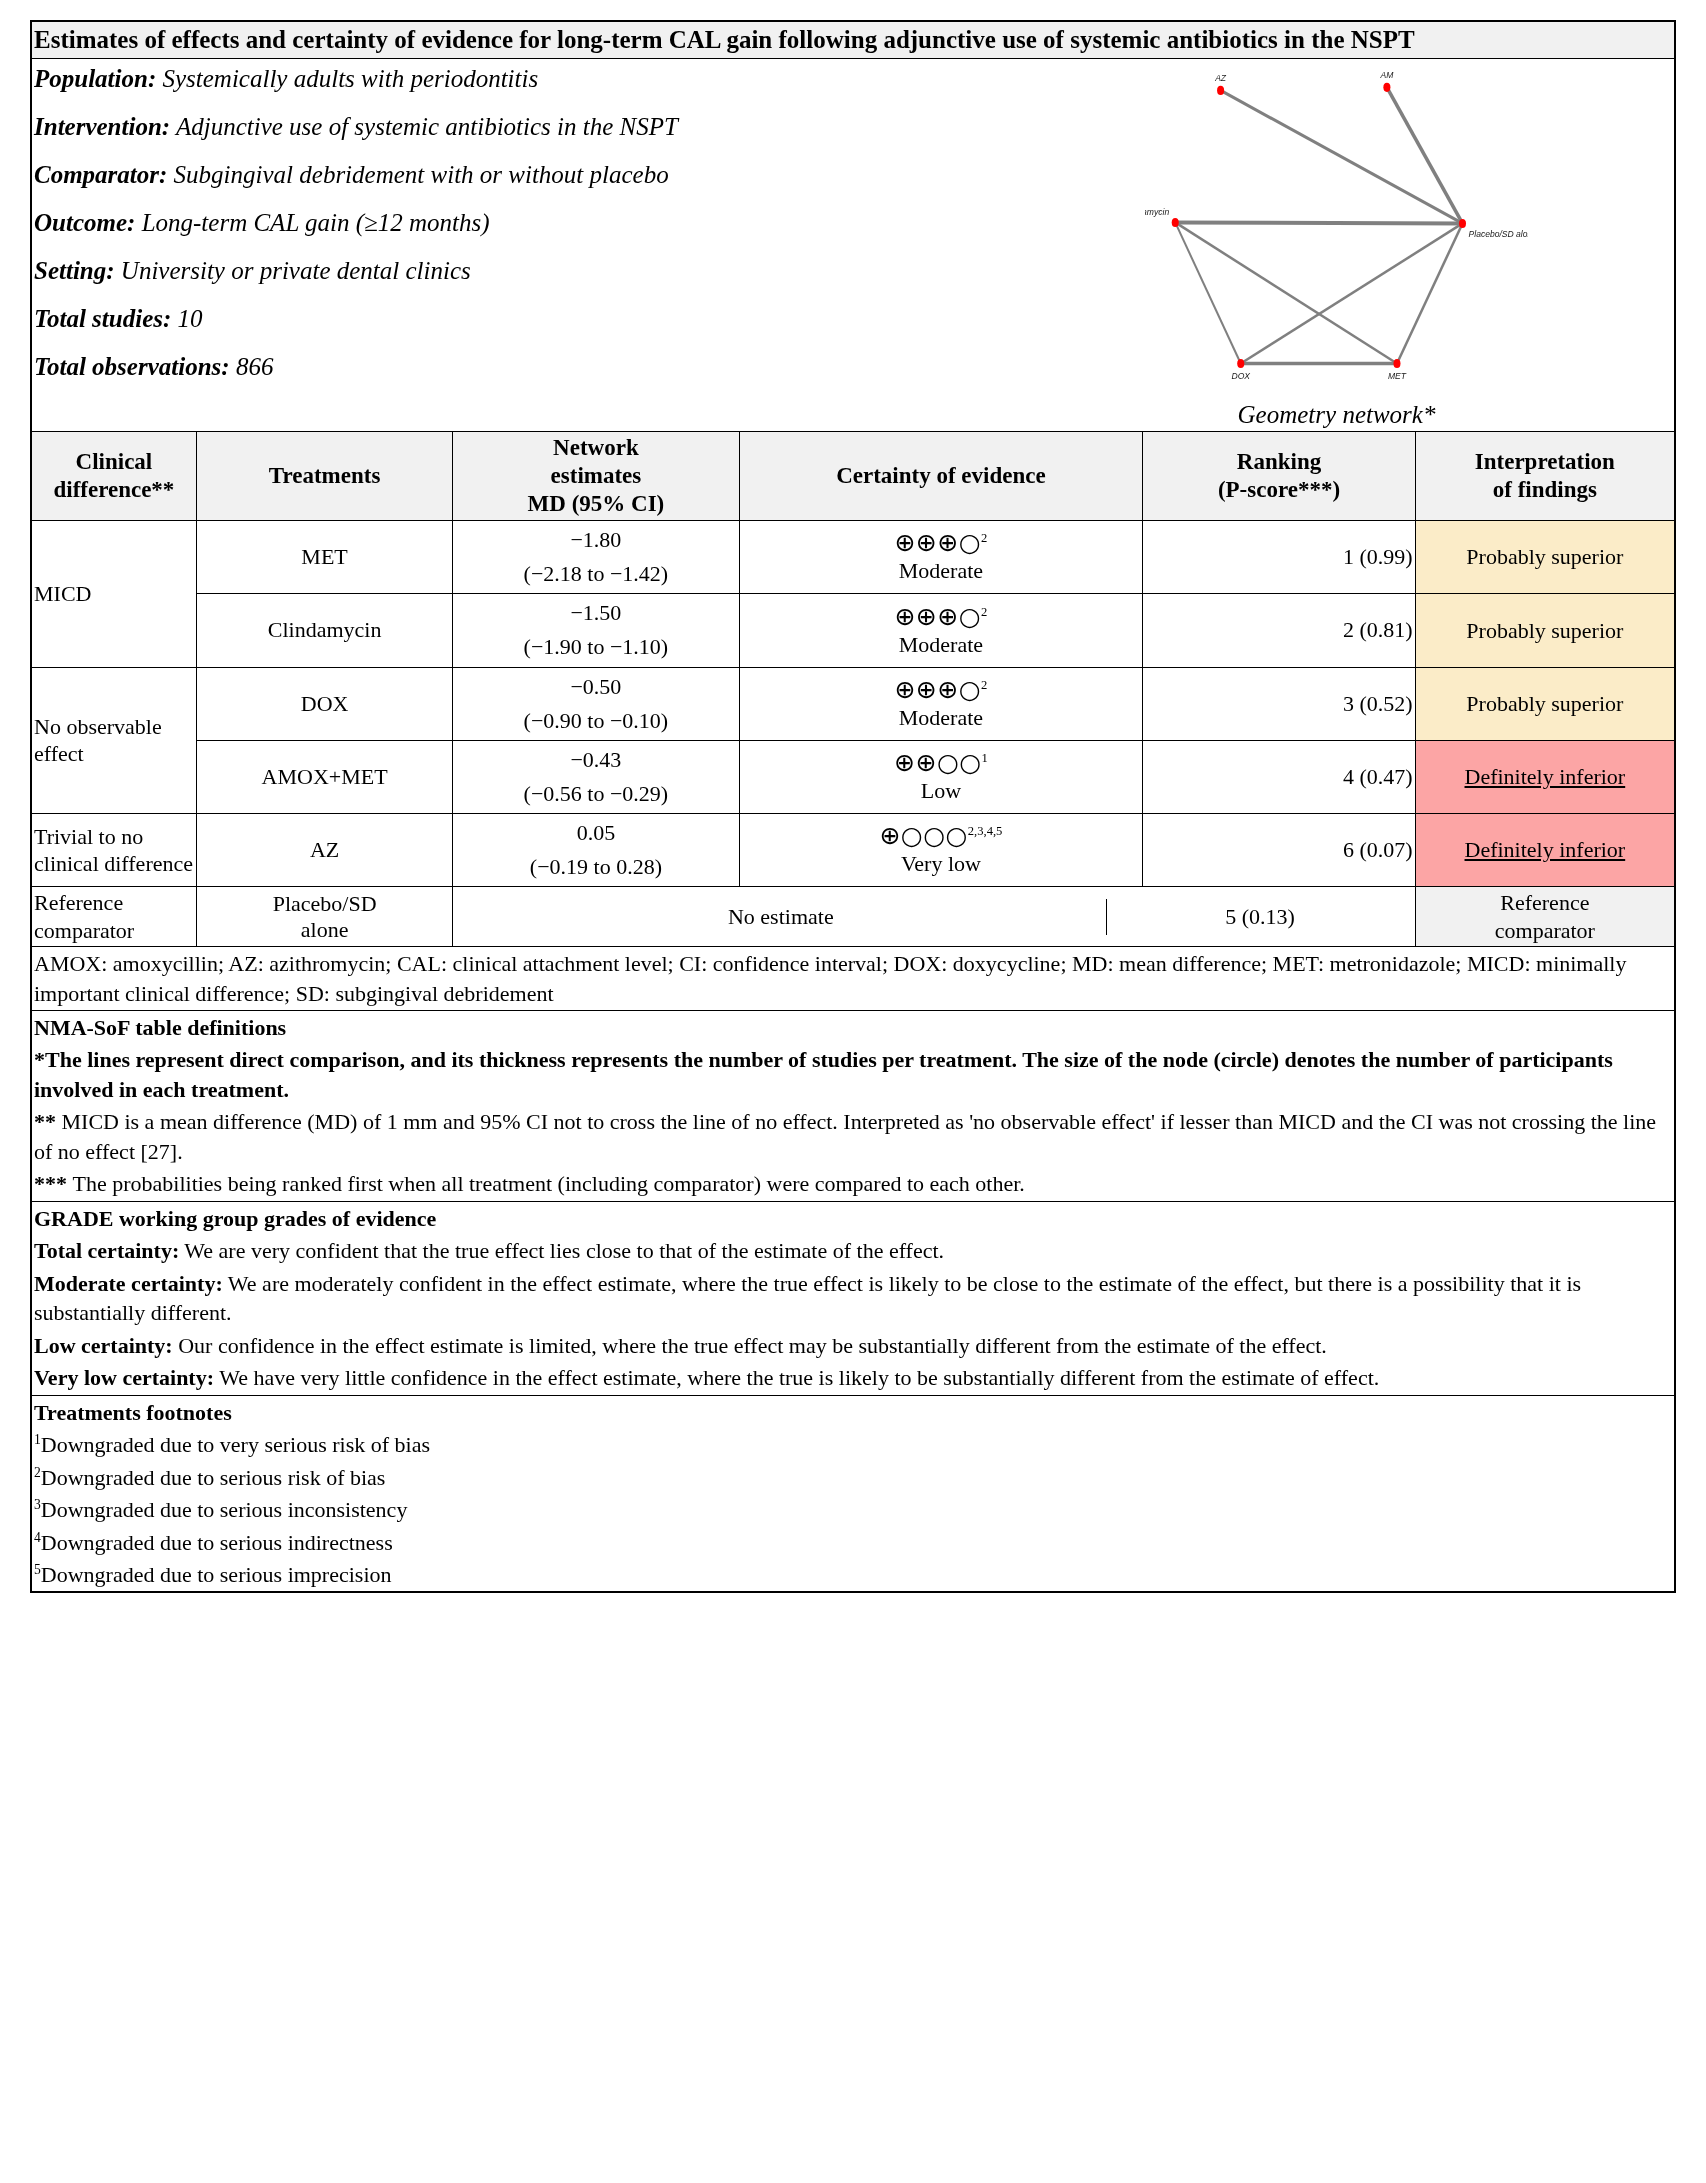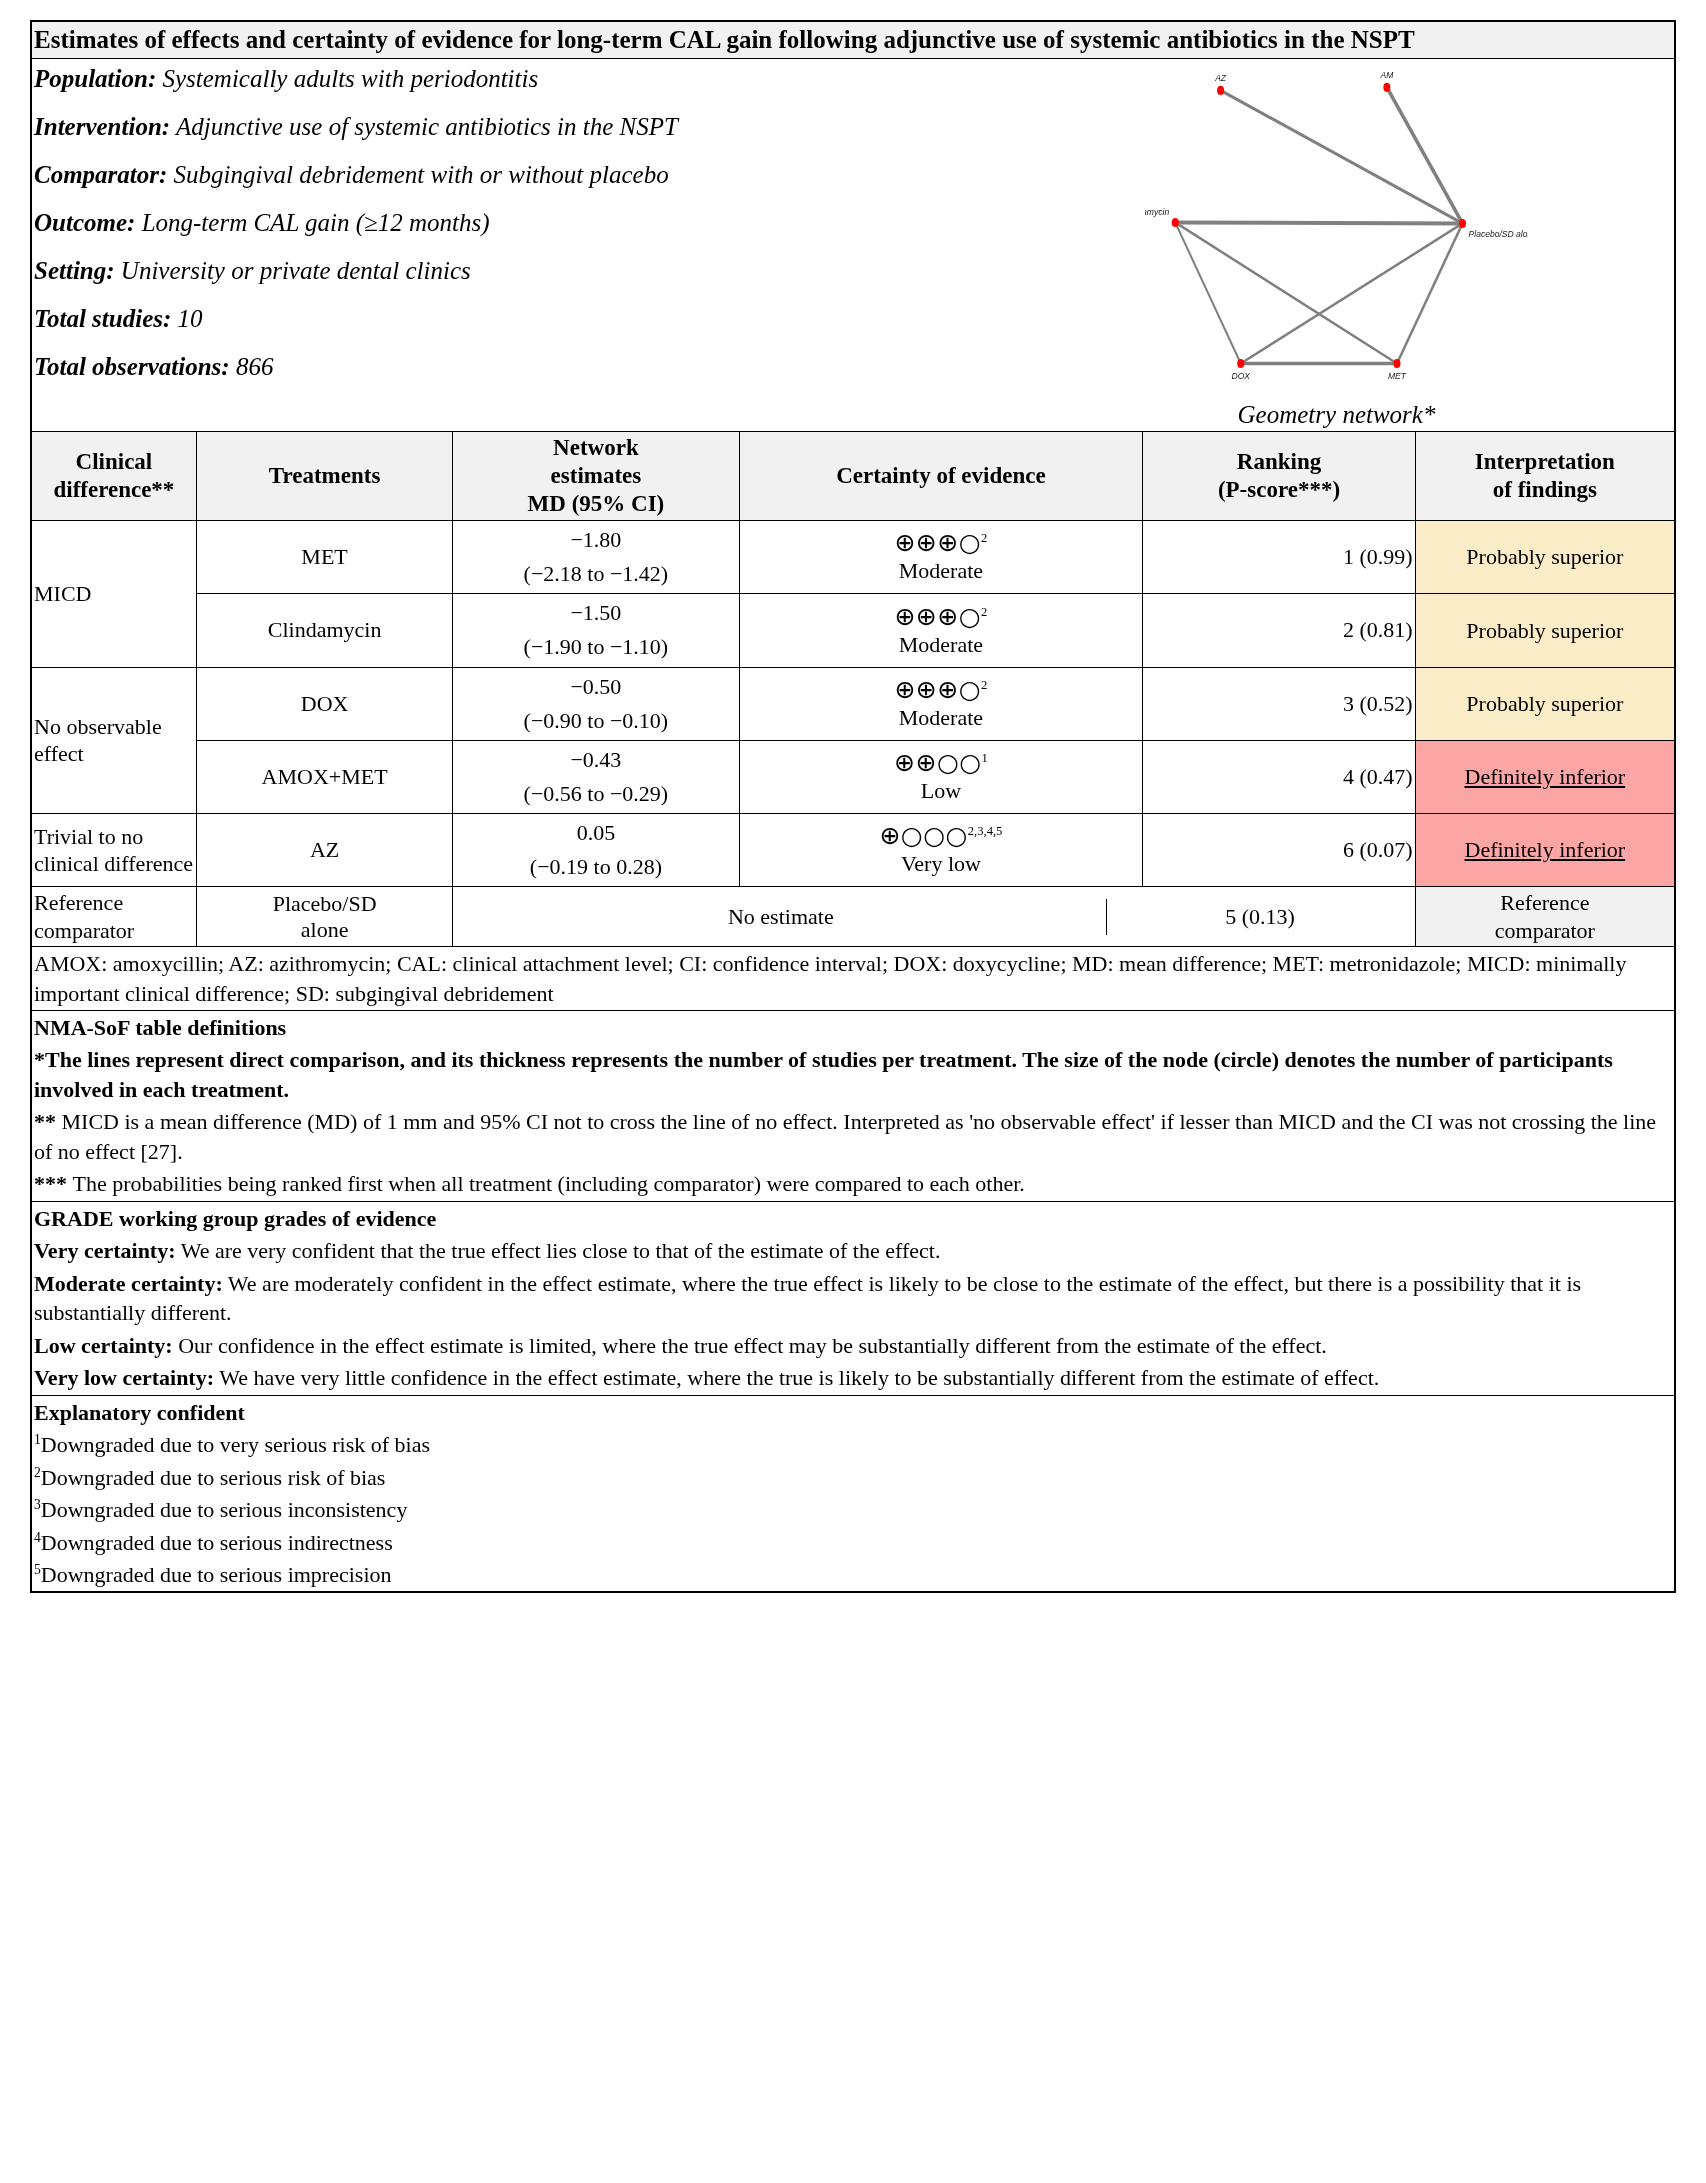--- a/index.html
+++ b/index.html
@@ -334,30 +334,30 @@
         <p class="blockhead">NMA-SoF table definitions</p>
         <p><span class="b">*</span><span class="b">The lines represent direct comparison, and its thickness represents the number of studies per treatment. The size of the node (circle) denotes the number of participants involved in each treatment.</span></p>
         <p><span class="b">** </span><span>MICD is a mean difference (MD) of 1 mm and 95% CI not to cross the line of no effect. Interpreted as 'no observable effect' if lesser than MICD and the CI was not crossing the line of no effect [27].</span></p>
         <p><span class="b">*** </span><span>The probabilities being ranked first when all treatment (including comparator) were compared to each other.</span></p>
       </td>
     </tr>
 
     <tr>
       <td class="block" colspan="6">
         <p class="blockhead">GRADE working group grades of evidence</p>
-        <p><span class="b">Very certainty:</span><span> We are very confident that the true effect lies close to that of the estimate of the effect.</span></p>
+        <p><span class="b">Total certainty:</span><span> We are very confident that the true effect lies close to that of the estimate of the effect.</span></p>
         <p><span class="b">Moderate certainty:</span><span> We are moderately confident in the effect estimate, where the true effect is likely to be close to the estimate of the effect, but there is a possibility that it is substantially different.</span></p>
         <p><span class="b">Low certainty:</span><span> Our confidence in the effect estimate is limited, where the true effect may be substantially different from the estimate of the effect.</span></p>
         <p><span class="b">Very low certainty:</span><span> We have very little confidence in the effect estimate, where the true is likely to be substantially different from the estimate of effect.</span></p>
       </td>
     </tr>
 
     <tr>
       <td class="block" colspan="6">
-        <p class="blockhead">Explanatory confident</p>
+        <p class="blockhead">Treatments footnotes</p>
         <p><sup class="fn">1</sup><span>Downgraded due to very serious risk of bias</span></p>
         <p><sup class="fn">2</sup><span>Downgraded due to serious risk of bias</span></p>
         <p><sup class="fn">3</sup><span>Downgraded due to serious inconsistency</span></p>
         <p><sup class="fn">4</sup><span>Downgraded due to serious indirectness</span></p>
         <p><sup class="fn">5</sup><span>Downgraded due to serious imprecision</span></p>
       </td>
     </tr>
 
   </tbody>
     </table>

